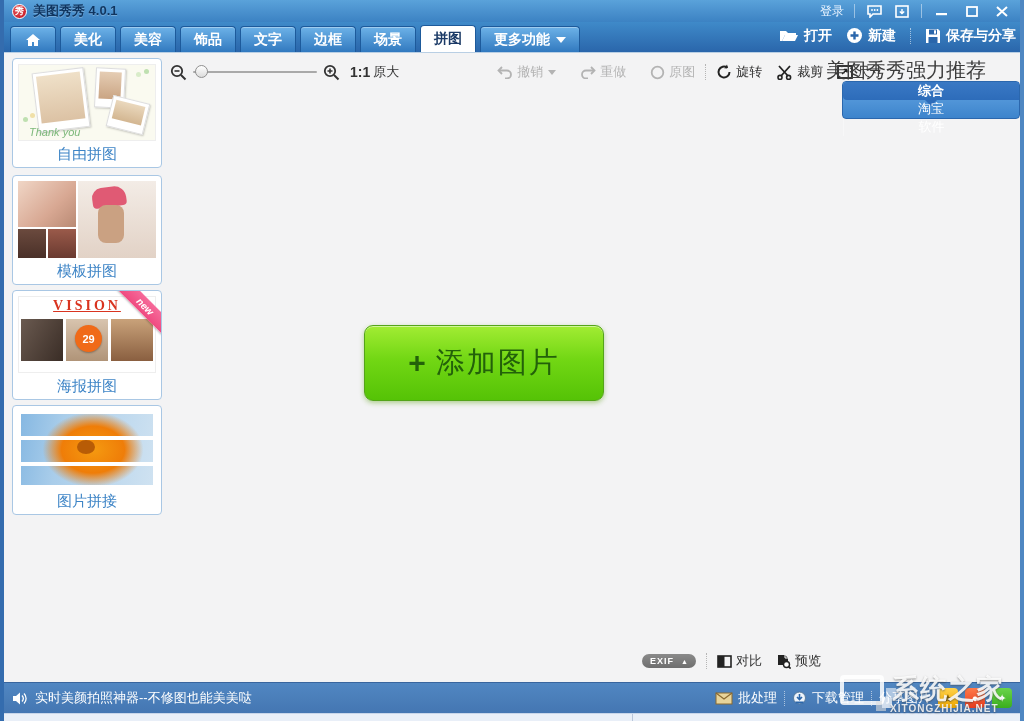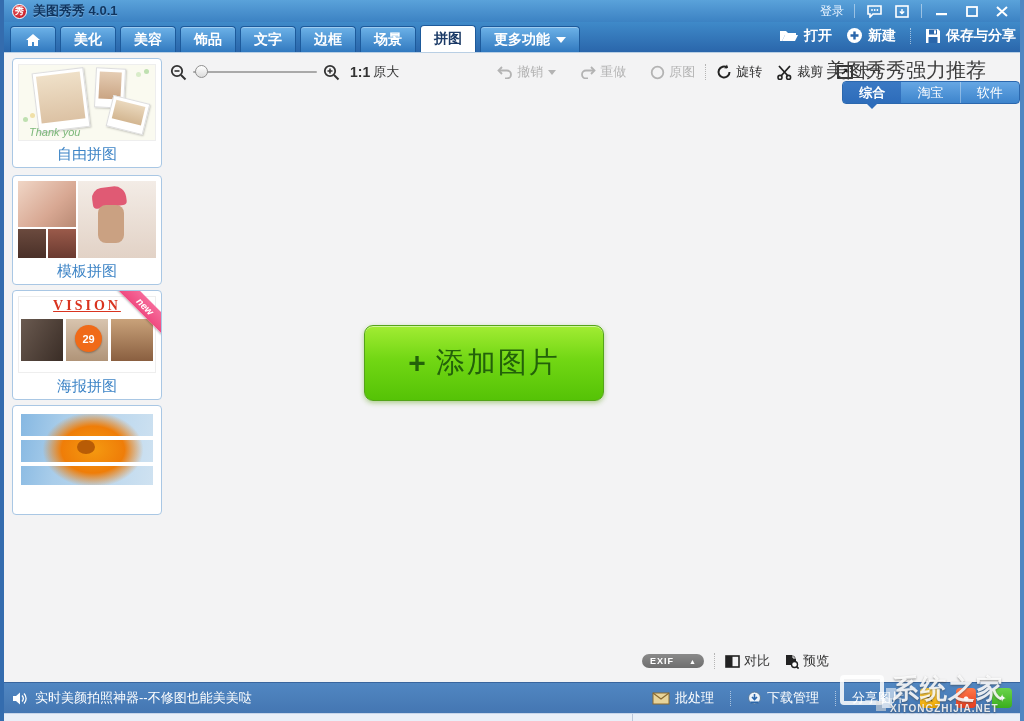--- a/index.html
+++ b/index.html
@@ -40,22 +40,22 @@
   .slider { position:relative; width:124px; height:14px; margin:0 6px; cursor:pointer; }
   .slider .track { position:absolute; left:0; right:0; top:6px; height:2px; background:#a9a9a9; border-radius:2px; }
   .slider .handle { position:absolute; left:2px; top:0; width:13px; height:13px; border-radius:50%; background:linear-gradient(#ffffff,#dcdcdc); border:1px solid #909090; }
   .ratio { font-weight:bold; font-size:14px; margin:0 3px 0 10px;text-align:right; }
   .dd-caret { width:0; height:0; border-left:4px solid transparent; border-right:4px solid transparent; border-top:5px solid #b3b3b3; margin-left:5px; }
   .dot-sep { width:1px; height:16px; border-left:1px dotted #b5b5b5; margin:0 10px; }
   .sp24 { width:24px; } .sp14 { width:14px; } .sp90 { width:98px; }
 
   
   .rec-title { position:absolute; left:822px; top:4px; font-size:20px; color:#3c3c3c; }
-  .rec-tabs { position:absolute; left:838px; top:28px; width:178px; height:23px; display:flex;
-              background:linear-gradient(#66a7e4,#3d84cc); border:1px solid #2b67ad; border-radius:4px; overflow:visible; }
+  .rec-tabs { position:absolute; left:838px; top:28px; width:178px; height:38px; display:flex;
+              background:linear-gradient(#66a7e4,#3d84cc); border:1px solid #2b67ad; border-radius:4px; overflow:visible;flex-direction:column; }
   .rec-tab { flex:1; display:flex; align-items:center; justify-content:center; color:#fff; font-size:13px; cursor:pointer; position:relative; }
   .rec-tab.sel { background:linear-gradient(#3a79c4,#2d6cba); border-radius:4px 0 0 4px; font-weight:bold; }
   .rec-tab.sel::after { content:""; position:absolute; left:50%; bottom:-6px; margin-left:-6px; width:0; height:0;
                         border-left:6px solid transparent; border-right:6px solid transparent; border-top:6px solid #2d6cba; }
   .rec-tab + .rec-tab { border-left:1px solid rgba(255,255,255,.35); }
   .rec-tab.sel + .rec-tab { border-left:none; }
 
   
   .card { position:absolute; left:8px; width:150px; height:110px; background:#fff; border:1px solid #a9c7e4; border-radius:4px;
           padding:5px 5px 0 5px; cursor:pointer; overflow:hidden; }
@@ -113,28 +113,28 @@
   .add-btn { position:absolute; left:360px; top:272px; width:240px; height:76px; cursor:pointer;
              background:linear-gradient(#a2ec33,#72d714 45%,#55c306); border:1px solid #54a41a; border-radius:9px;
              box-shadow:0 2px 5px rgba(90,160,20,.45), inset 0 1px 0 rgba(255,255,255,.5);
              display:flex; align-items:center; justify-content:center; gap:10px; }
   .add-plus { color:#23610a; font-size:30px; font-weight:bold; line-height:1; }
   .add-text { color:#23610a; font-size:29px; letter-spacing:2px; }
 
   
   .exif-row { position:absolute; left:638px; top:598px; height:20px; display:flex; align-items:center; color:#333; font-size:13px; }
   .exif-badge { background:linear-gradient(#8a8a8a,#6e6e6e); color:#fff; font-size:9px; font-weight:bold; border-radius:8px;
-                padding:2px 7px 2px 8px; display:flex; align-items:center; gap:15px; cursor:pointer; letter-spacing:1px; }
+                padding:2px 7px 2px 8px; display:flex; align-items:center; gap:7px; cursor:pointer; letter-spacing:1px; }
   .exif-badge .up { font-size:7px; }
 
   
   .statusbar { position:relative; height:31px; background:linear-gradient(#5187c2,#4476b2); border-top:1px solid #38659e;
                display:flex; align-items:center; color:#fff; font-size:13px; padding:0 8px; }
   .sb-left { display:flex; align-items:center; gap:7px; }
-  .sb-right { margin-left:auto; display:flex; align-items:center; gap:16px; }
+  .sb-right { margin-left:auto; display:flex; align-items:center; gap:7px; }
   .sb-item { display:flex; align-items:center; gap:5px; cursor:pointer; }
   .sb-sep { width:1px; height:15px; border-left:1px dotted rgba(255,255,255,.55); }
   .share-ic { width:20px; height:20px; border-radius:4px; display:flex; align-items:center; justify-content:center; font-size:11px; color:#fff; cursor:pointer; }
   .share-y { background:linear-gradient(#ffd24a,#f0a800); color:#7a5a00; }
   .share-r { background:linear-gradient(#ff7a4a,#e63c1e); }
   .share-g { background:linear-gradient(#6ad44a,#3aae1e); }
 
   .bottomstrip { height:8px; background:#e9eff8; border-top:1px solid #c8d6ea; position:relative; }
   .bottomstrip .tick { position:absolute; left:628px; top:0; width:1px; height:8px; background:#b9c6da; }
 
@@ -386,20 +386,21 @@
     </div>
 
     <div class="card" style="top:352px">
       <div class="thumb t-stitch">
         <div class="stitch-in">
           <div class="flower"></div>
           <div class="sbar b1"></div>
           <div class="sbar b2"></div>
         </div>
       </div>
+      <div class="card-label">图片拼接</div>
     </div>
 
     <div class="add-btn">
       <span class="add-plus">+</span>
       <span class="add-text">添加图片</span>
     </div>
 
     <div class="exif-row">
       <span class="exif-badge">
         <span>EXIF</span>

